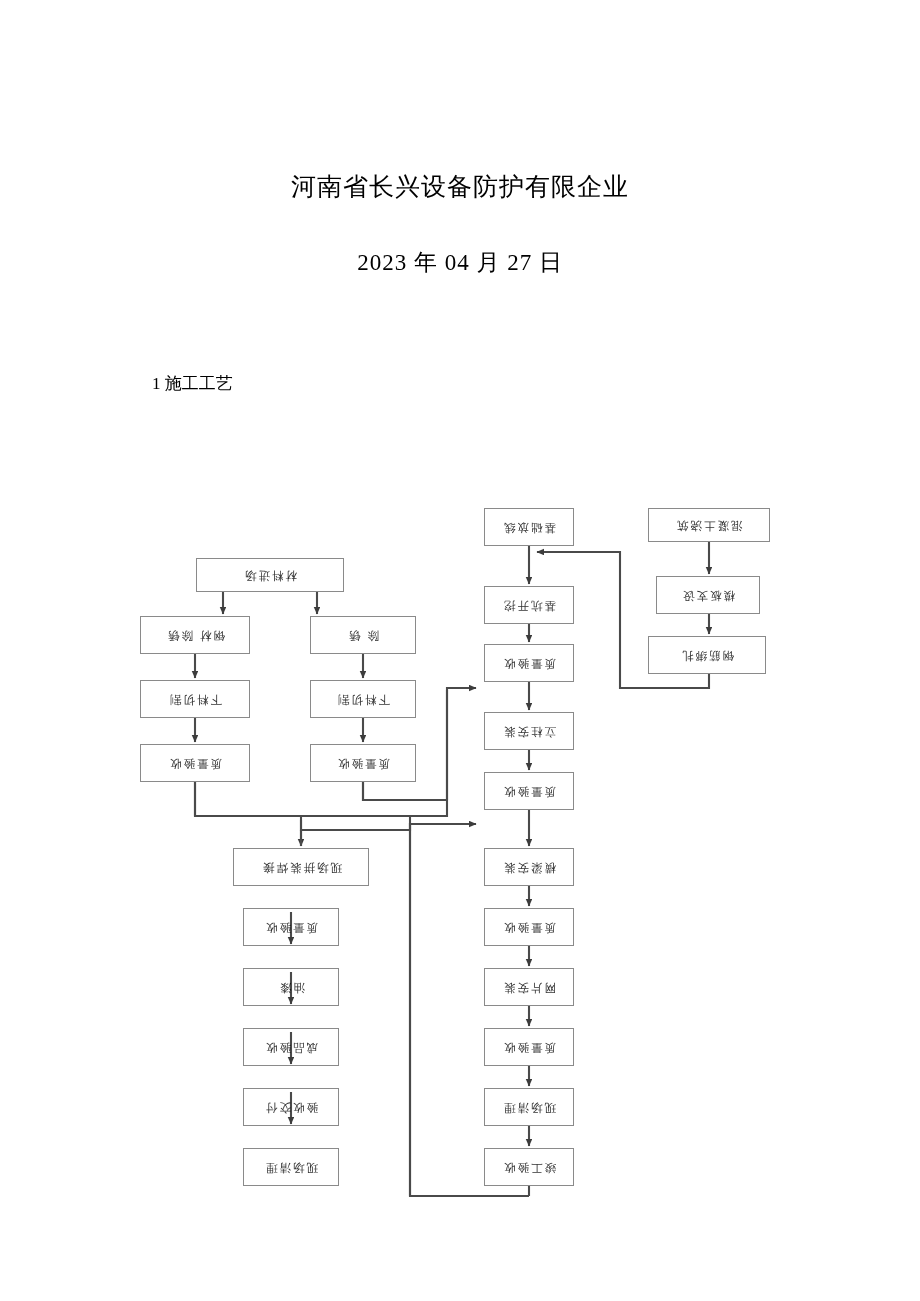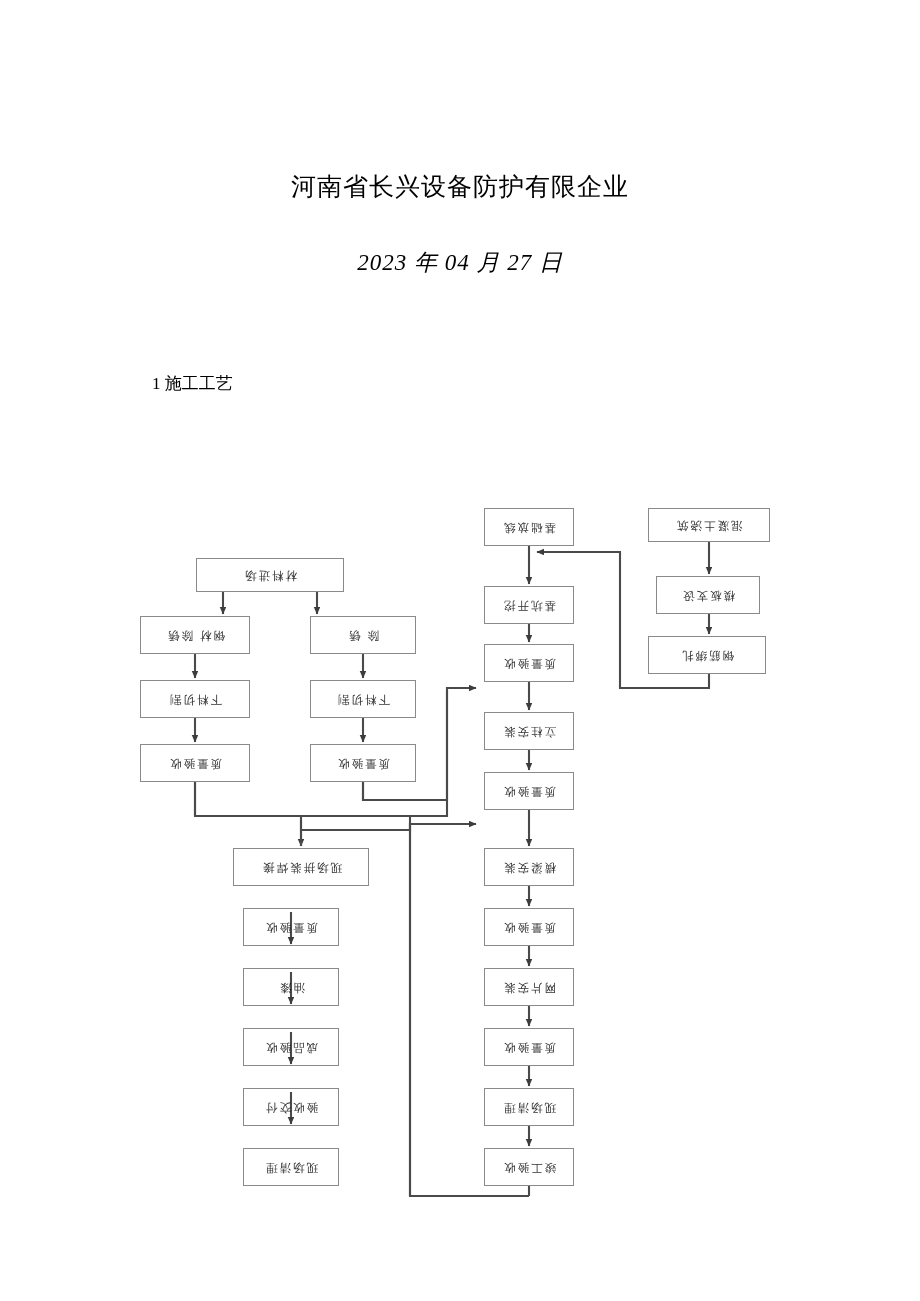--- a/index.html
+++ b/index.html
@@ -32,21 +32,20 @@
   }
   .doc-date {
     position: absolute;
     left: 0;
     top: 247px;
     width: 920px;
     text-align: center;
     font-size: 23px;
     letter-spacing: 1px;
     white-space: nowrap;
-    font-style: italic;
   }
   .section-heading {
     position: absolute;
     left: 152px;
     top: 372px;
     font-size: 17px;
     white-space: nowrap;
   }
 
   

